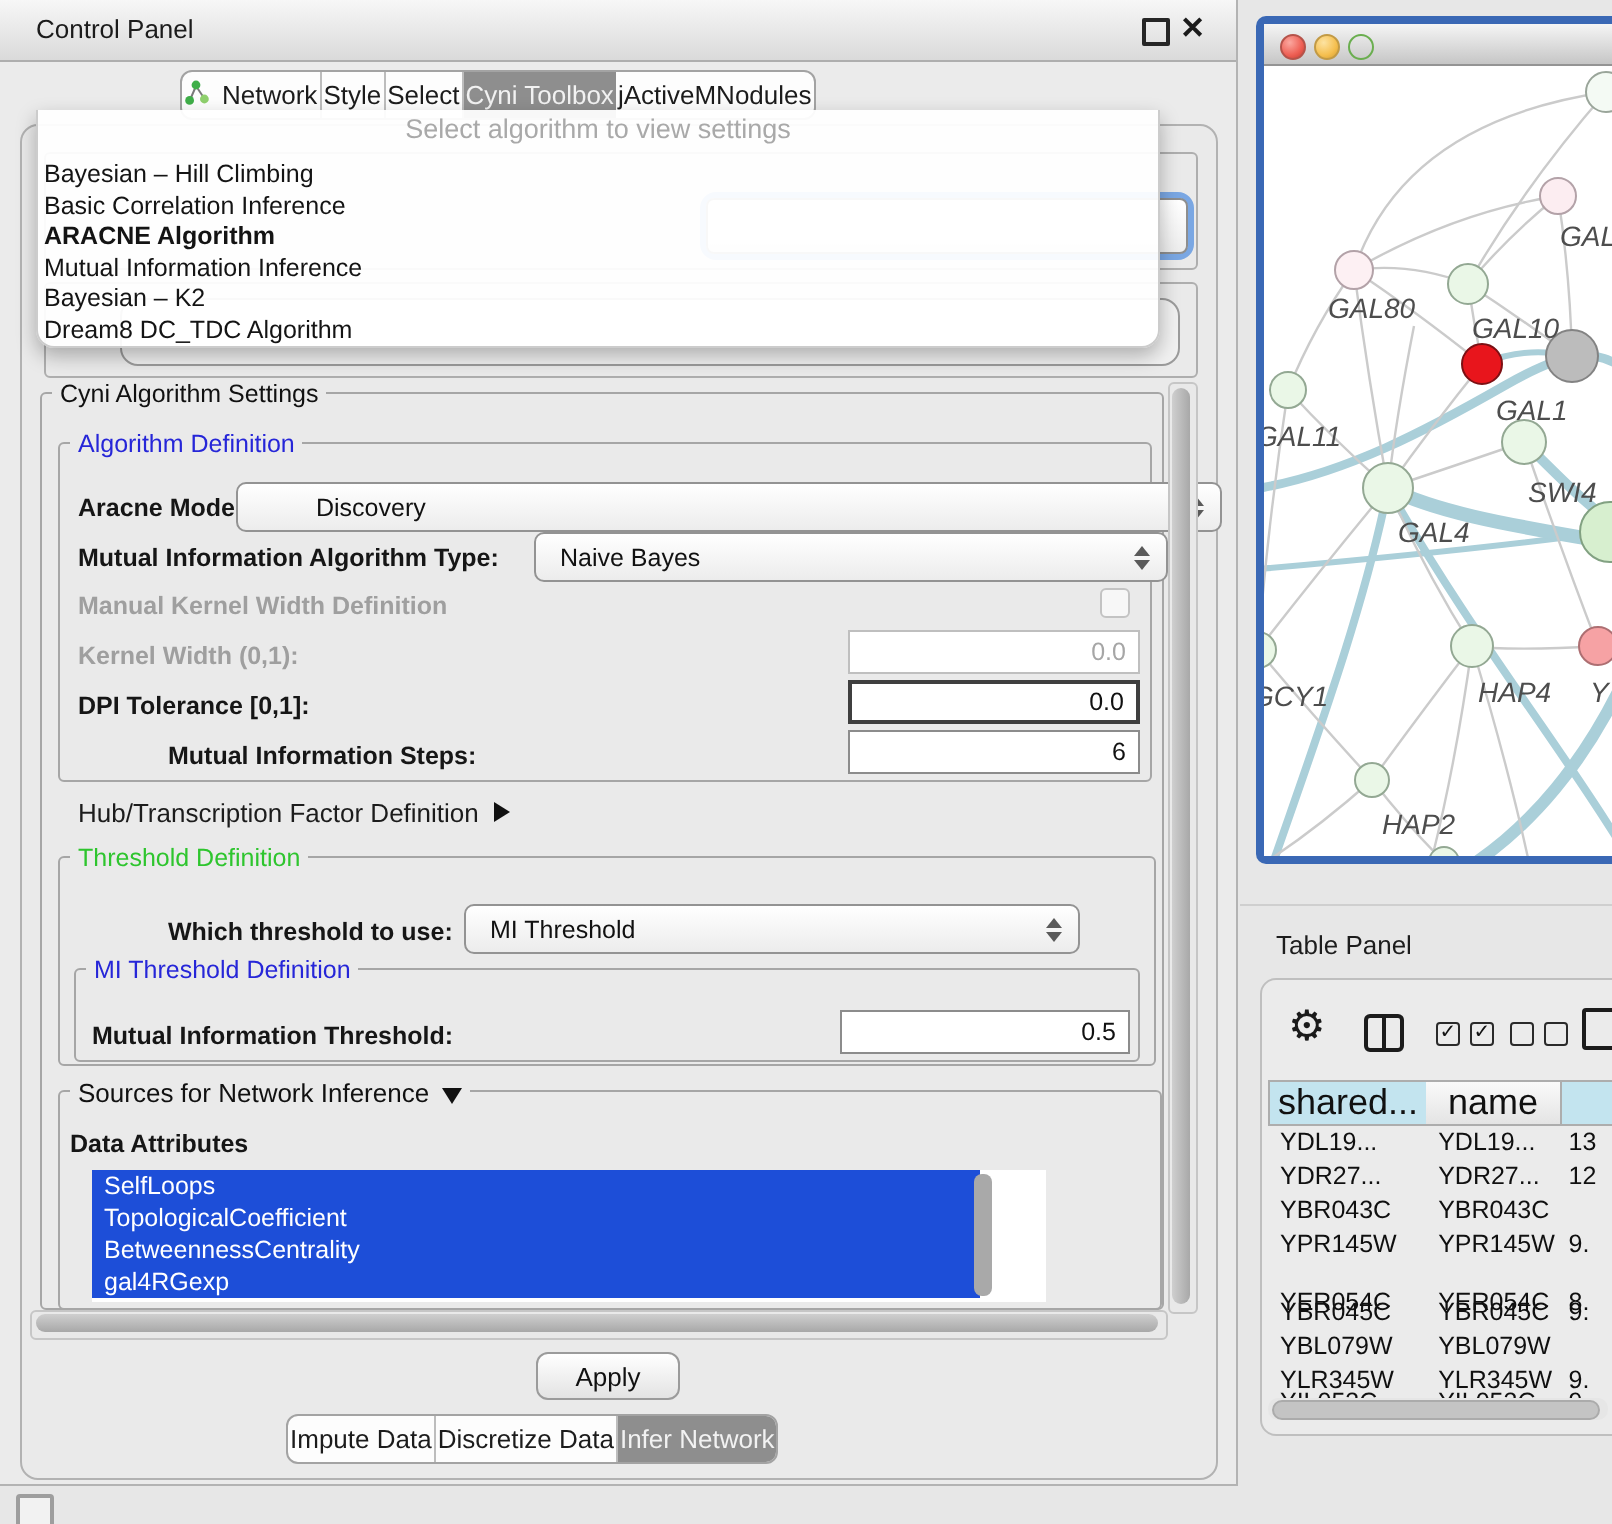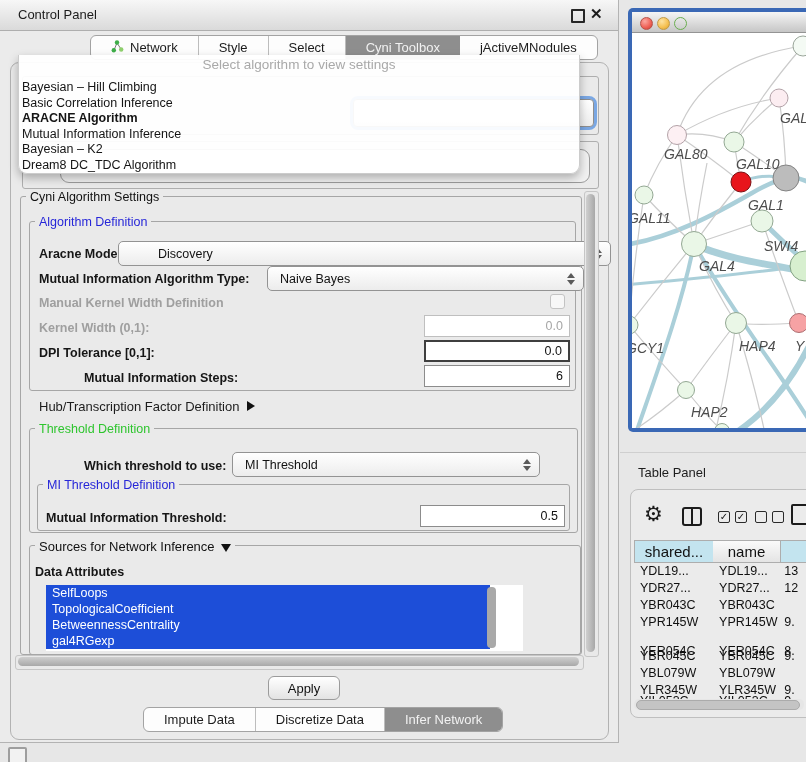--- a/index.html
+++ b/index.html
@@ -7,21 +7,21 @@
   #root{position:relative;width:806px;height:762px;overflow:hidden;background:#e7e7e7;}
   .abs{position:absolute;}
   
   #cpwin{left:0;top:0;width:618px;height:742px;background:#ebebeb;border-right:1px solid #b3b3b3;border-bottom:1px solid #b3b3b3;}
   #cptitle{left:0;top:0;width:618px;height:30px;background:linear-gradient(#f7f7f7,#dadada);border-bottom:1px solid #aeaeae;}
   #cptitle .t{position:absolute;left:18px;top:7px;font-size:13px;color:#1b1b1b;}
   .float-ic{left:571px;top:9px;width:10px;height:10px;border:2px solid #262626;border-radius:1px;}
   .close-ic{left:590px;top:5px;font-size:15px;font-weight:bold;color:#1b1b1b;}
   
   #tabbar{left:90px;top:35px;height:23px;display:flex;border:1px solid #a3a3a3;border-radius:6px;background:#fdfdfd;overflow:hidden;}
-  .tab{display:flex;align-items:center;justify-content:flex-start;font-size:13px;color:#1c1c1c;border-right:1px solid #bdbdbd;padding:0 20px;white-space:nowrap;}
+  .tab{display:flex;align-items:center;justify-content:flex-start;font-size:13px;color:#1c1c1c;border-right:1px solid #bdbdbd;padding:0 1px;white-space:nowrap;}
   .tab:last-child{border-right:none;}
   .tab.sel{background:#8e8e8e;color:#f2f2f2;border-right:none;}
   .tab .nwicon{margin-right:6px;}
   
   #mainpanel{left:10px;top:62px;width:597px;height:676px;border:1px solid #b2b2b2;border-radius:9px;background:#eaeaea;}
   
   .bgbox{border:1px solid #aeaeae;border-radius:3px;}
   .bgcombo-outer{left:350px;top:96px;width:241px;height:28px;border:3px solid #7aa7e3;border-radius:8px;background:#fff;}
   .bgcombo-inner{position:absolute;inset:0;border:1px solid #8e8e8e;border-radius:4px;background:linear-gradient(#fff,#ededed);}
   .bgfield{left:60px;top:149px;width:528px;height:32px;background:#f1f1f1;border:1px solid #9b9b9b;border-radius:9px;}
@@ -72,21 +72,21 @@
   
   #tpdivider{left:620px;top:452px;width:186px;height:1px;background:#cfcfcf;}
   #tptitle{left:638px;top:465px;font-size:13px;color:#1d1d1d;}
   #tpbox{left:630px;top:489px;width:184px;height:227px;background:#ebebeb;border:1px solid #bfbfbf;border-radius:8px;}
   .gear{left:644px;top:503px;font-size:21px;color:#1a1a1a;line-height:21px;}
   .colicon{left:682px;top:507px;width:16px;height:15px;border:2px solid #1c1c1c;border-radius:3px;}
   .colicon div{position:absolute;left:7px;top:0;width:2px;height:15px;background:#1c1c1c;}
   .cbpair{display:flex;gap:5px;}
   .cbsm{width:10px;height:10px;border:1.5px solid #2a2a2a;border-radius:2px;font-size:10px;line-height:9px;color:#111;text-align:center;}
   .docicon{left:791px;top:504px;width:14px;height:17px;border:2px solid #1c1c1c;border-radius:2px;}
-  .th{position:absolute;top:540px;height:21px;border:1px solid #adadad;border-left:none;font-size:15px;color:#111;display:flex;align-items:center;justify-content:center;}
+  .th{position:absolute;top:540px;height:21px;border:1px solid #adadad;border-left:none;font-size:18px;color:#111;display:flex;align-items:center;justify-content:center;}
   .th.first{border-left:1px solid #adadad;}
   .th.blue{background:#c3e4ef;}
   .th.gray{background:linear-gradient(#fafafa,#e4e4e4);}
   #tprows{left:634px;top:563px;width:172px;height:136px;overflow:hidden;font-size:12.5px;color:#101010;}
   .tr{position:absolute;left:0;width:100%;height:17px;display:flex;}
   .td{height:17px;line-height:17px;overflow:hidden;white-space:nowrap;}
   .td.c1{width:72px;padding-left:6px;}
   .td.c2{width:62px;padding-left:8px;}
   .td.c3{width:22px;padding-left:4px;}
   #tpscroll{left:634px;top:699px;width:170px;height:11px;background:#e6e6e6;border-radius:5px;}

